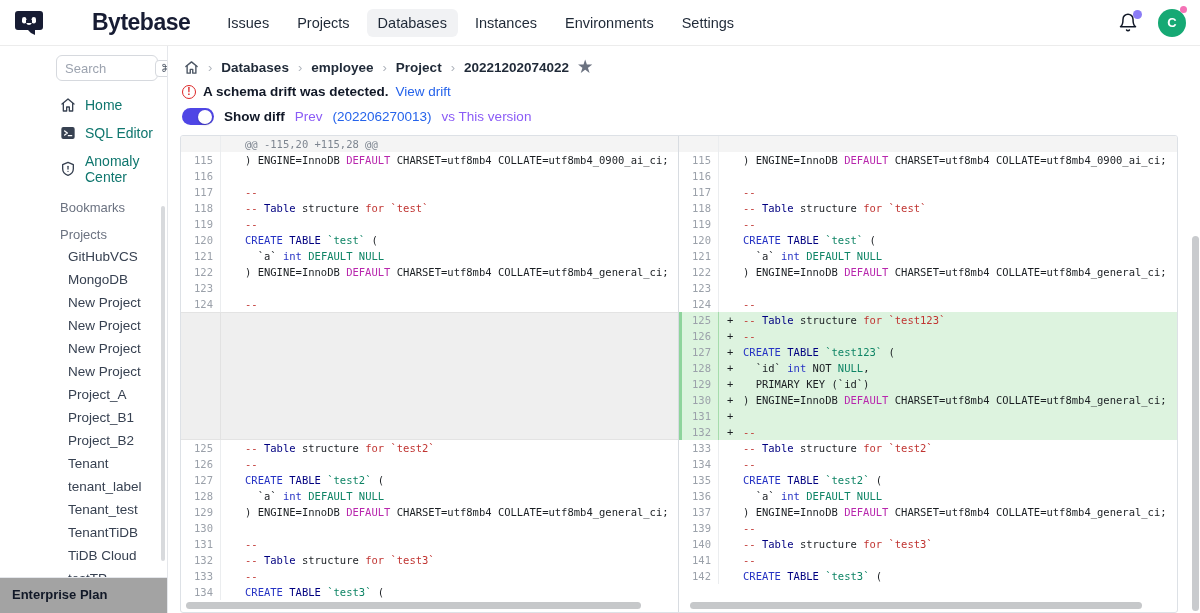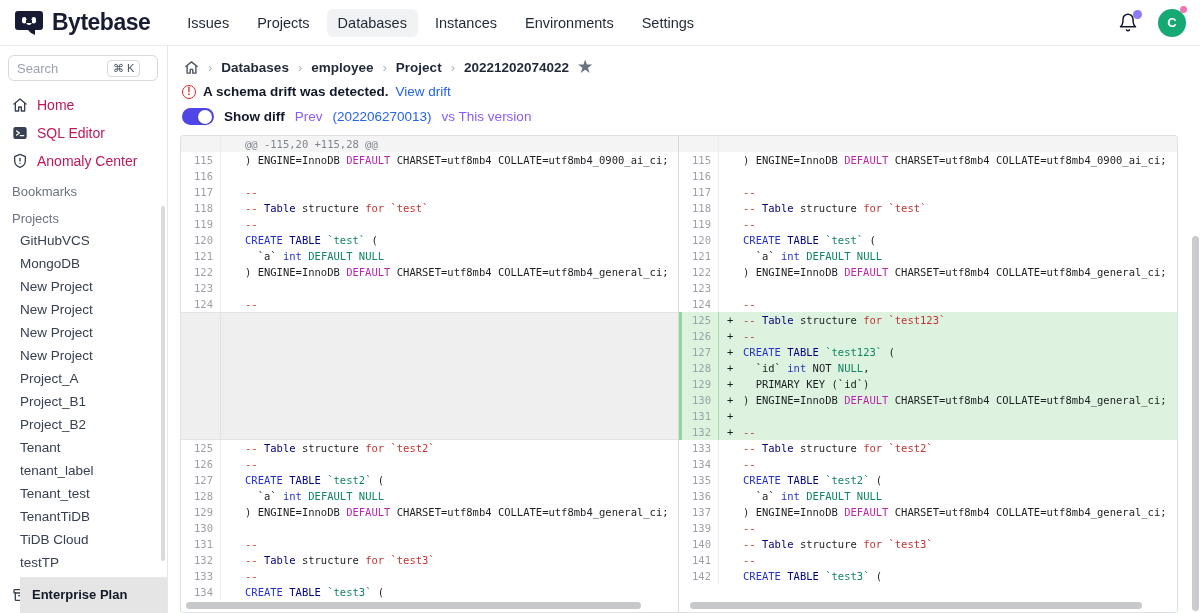--- a/index.html
+++ b/index.html
@@ -3,54 +3,54 @@
 <meta charset="utf-8">
 <style>
   * { box-sizing: border-box; margin: 0; padding: 0; }
   html,body { width:1200px; height:613px; overflow:hidden; background:#fff;
     font-family:"Liberation Sans", sans-serif; color:#111827; }
 
   
   .topnav { height:46px; display:flex; align-items:center; padding:0 14px;
     border-bottom:1px solid #ececec; background:#fff; }
   .brand { display:flex; align-items:center; gap:8px; cursor:pointer; }
-  .brand-name { font-size:23px; font-weight:800; color:#171c33; letter-spacing:-0.5px; }
+  .brand-name { font-size:23px; font-weight:800; color:#171c33; letter-spacing:-0.5px;margin-left:40px; }
   .navlinks { display:flex; align-items:center; gap:6px; margin-left:26px; }
   .navlink { font-size:14.5px; color:#1f2937; padding:6px 11px; border-radius:6px; cursor:pointer; }
   .navlink.active { background:#f1f2f4; font-weight:500; }
   .topnav-right { margin-left:auto; display:flex; align-items:center; gap:18px; }
   .bell-wrap { position:relative; width:22px; height:22px; cursor:pointer; }
   .bell-dot { position:absolute; top:-2px; right:-2px; width:9px; height:9px; border-radius:50%; }
   .avatar { position:relative; width:28px; height:28px; border-radius:50%; display:flex;
     align-items:center; justify-content:center; color:#fff; font-size:13px; font-weight:600; cursor:pointer; }
   .avatar-dot { position:absolute; top:-3px; right:-1px; width:7px; height:7px; border-radius:50%; }
 
   
   .shell { display:flex; height:567px; }
   .sidebar { position:relative; width:168px; border-right:1px solid #e5e7eb; padding-top:9px;
-    flex-shrink:0; overflow:hidden; }
+    flex-shrink:0; overflow:hidden;padding-left:48px; }
   .main { flex:1; min-width:0; padding:13px 22px 0 12px; display:flex; flex-direction:column; position:relative; }
 
   
   .searchbox { margin:0 9px 10px 8px; height:26px; border:1px solid #d6d9de; border-radius:6px;
     display:flex; align-items:center; padding:0 4px 0 8px; gap:4px; }
   .searchbox input { border:none; outline:none; width:86px; font-size:13px; color:#374151;
     font-family:"Liberation Sans",sans-serif; }
   .searchbox input::placeholder { color:#9ca3af; }
   .kbd { border:1px solid #d6d9de; border-radius:4px; font-size:11px; color:#4b5563;
     padding:1px 5px; white-space:nowrap; background:#fff; }
   .side-item { display:flex; align-items:center; gap:9px; padding:6px 12px; font-size:14px;
-    color:#be185d; cursor:pointer; }
+    color:#0f766e; cursor:pointer; }
   .side-item svg { flex-shrink:0; }
   .side-label { padding:6px 12px 3px 12px; font-size:13px; color:#6b7280; margin-top:3px; }
   .proj-item { padding:4px 12px 4px 20px; font-size:13.5px; color:#374151; cursor:pointer;
     white-space:nowrap; }
   .archive-item { margin-top:7px; }
-  .plan-bar { position:absolute; bottom:0; left:0; right:0; background:#e5e5e5;
-    border-top:1px solid #e5e7eb; padding:9px 12px 11px 12px; font-size:13px; font-weight:700; color:#111827;margin-left:20px; }
+  .plan-bar { position:absolute; bottom:0; left:0; right:0; background:#a3a3a3;
+    border-top:1px solid #e5e7eb; padding:9px 12px 11px 12px; font-size:13px; font-weight:700; color:#111827; }
   .side-scrollbar { position:absolute; right:2px; top:160px; width:4px; height:355px;
     background:#d8dadd; border-radius:2px; }
 
   
   .crumb-row { display:flex; align-items:center; gap:9px; font-size:13.5px; font-weight:600;
     color:#1f2937; padding-left:4px; }
   .crumb { cursor:pointer; }
   .crumb-sep { color:#b0b5bd; font-weight:400; font-size:13px; }
   .crumb-star { color:#6b7280; font-size:16px; cursor:pointer; line-height:1; }
   .alert-row { display:flex; align-items:center; gap:7px; margin-top:9px; font-size:13.5px;

